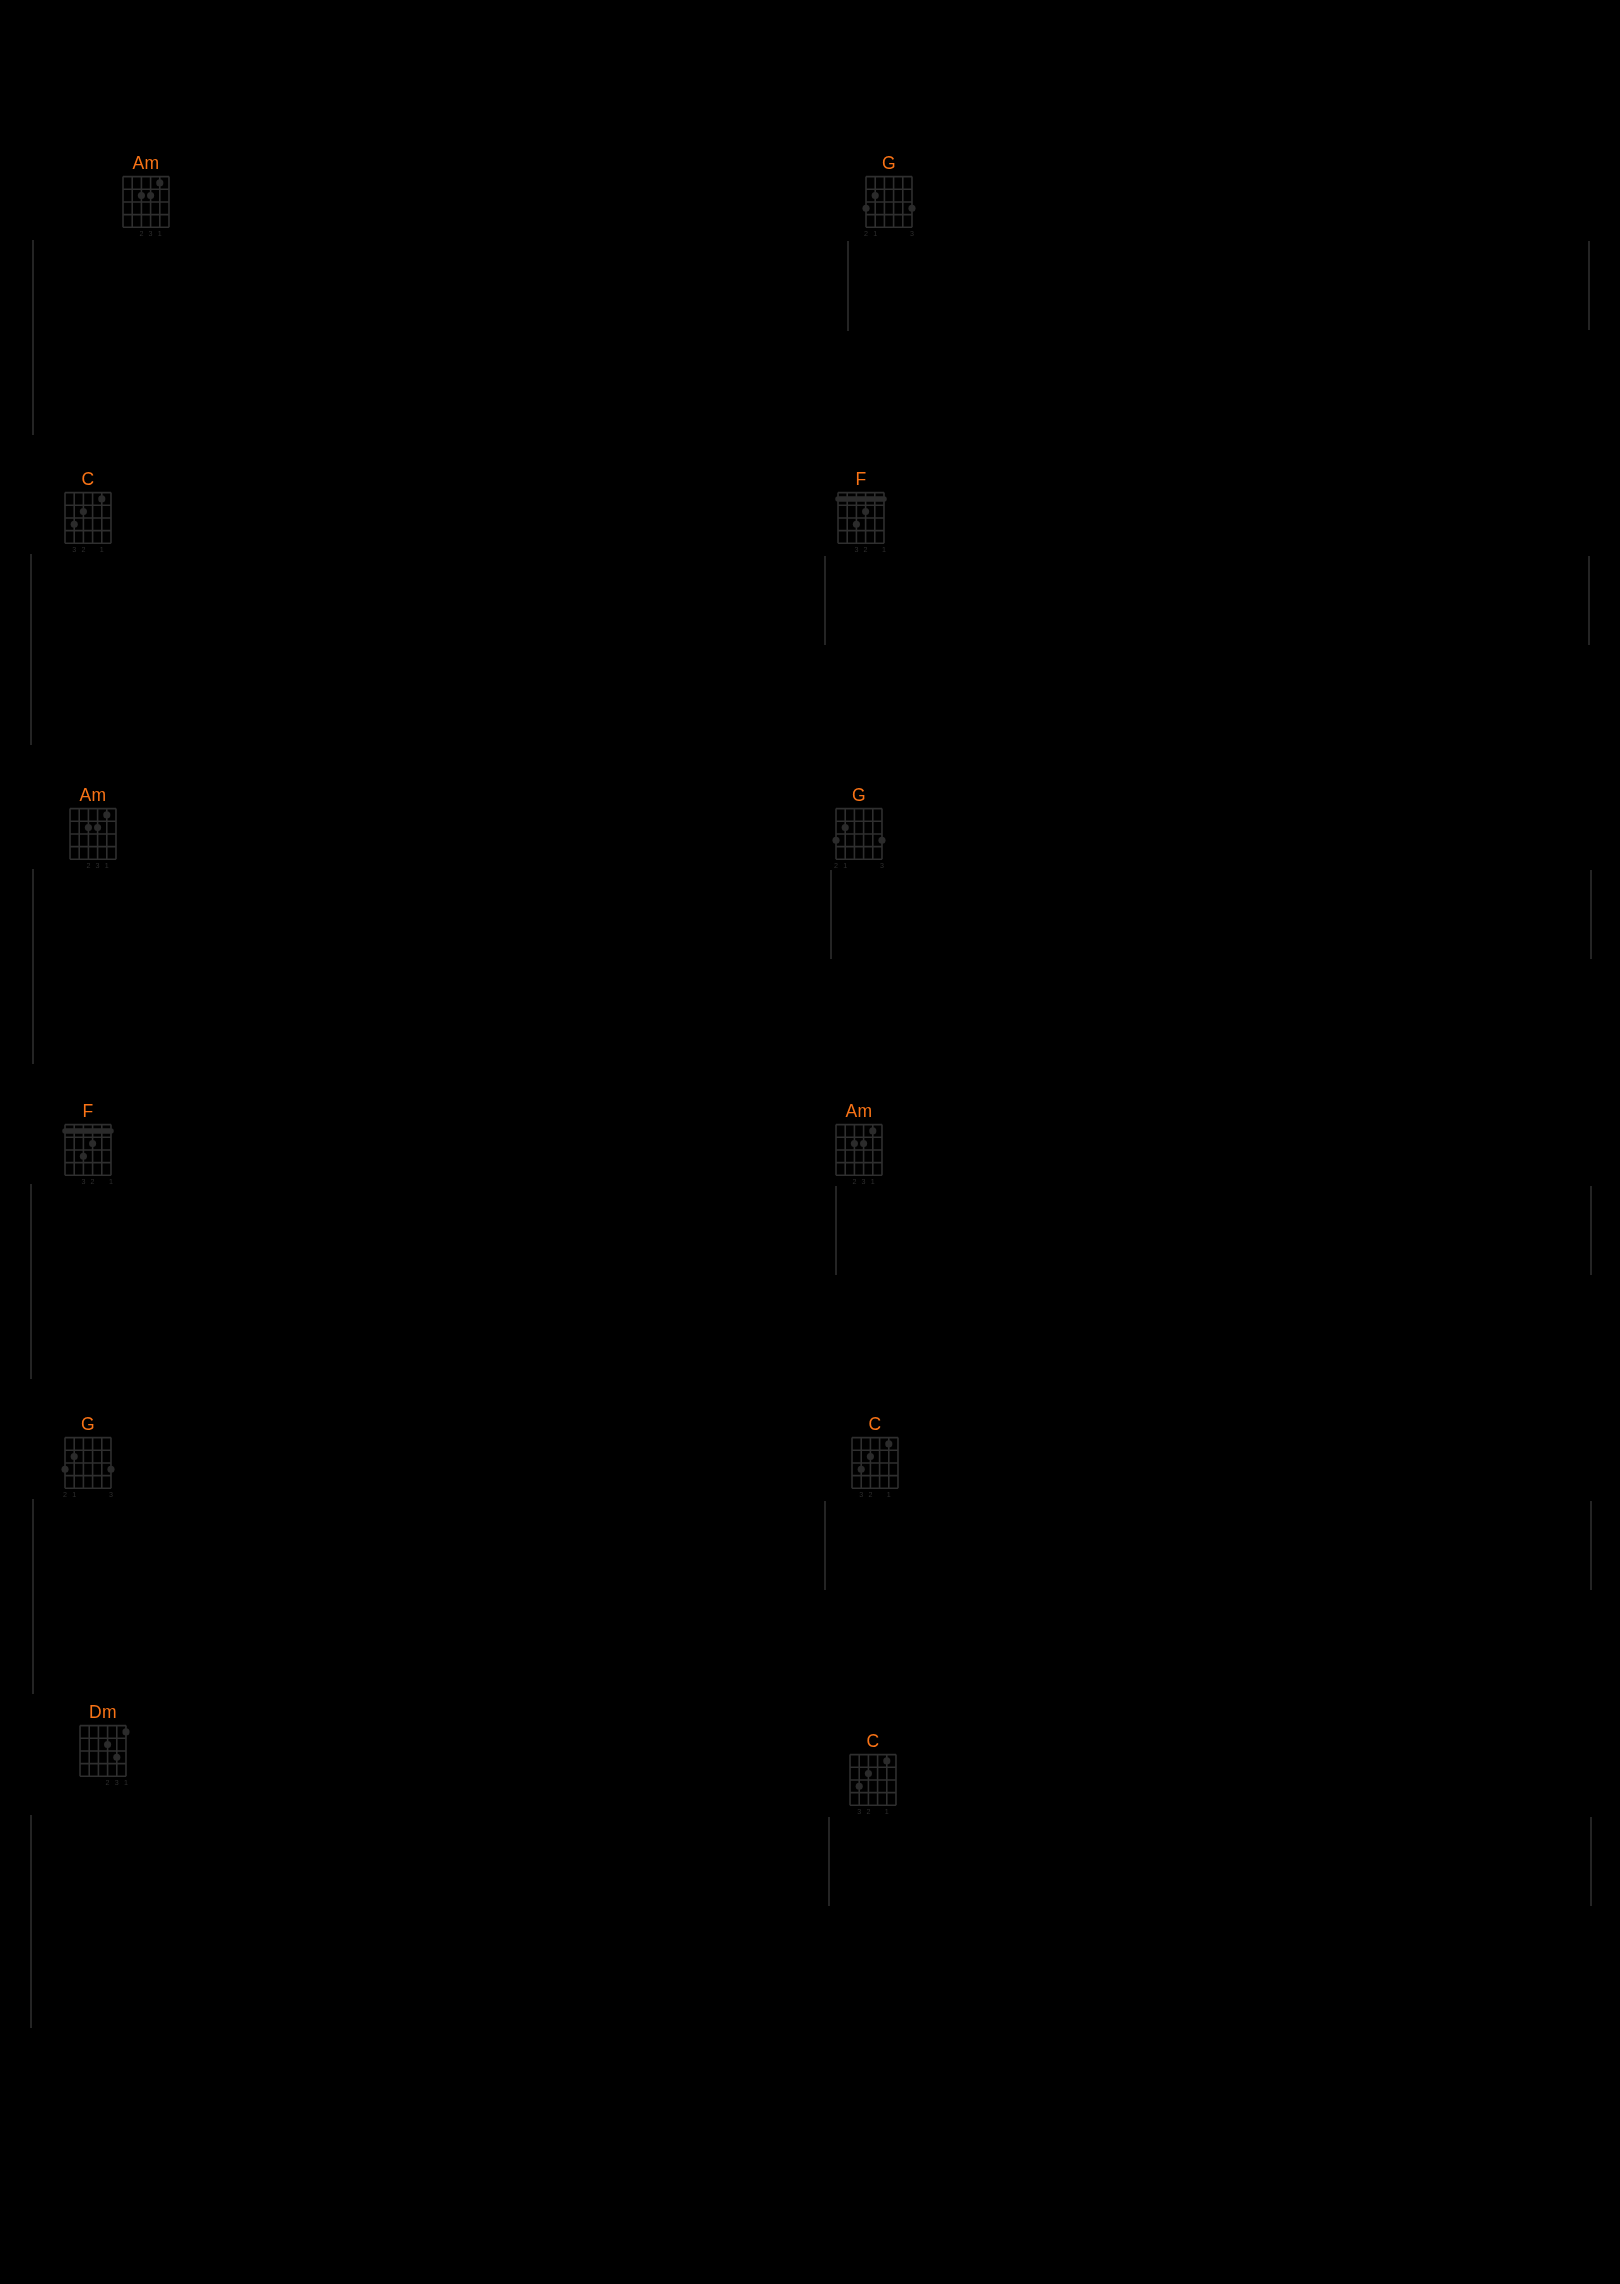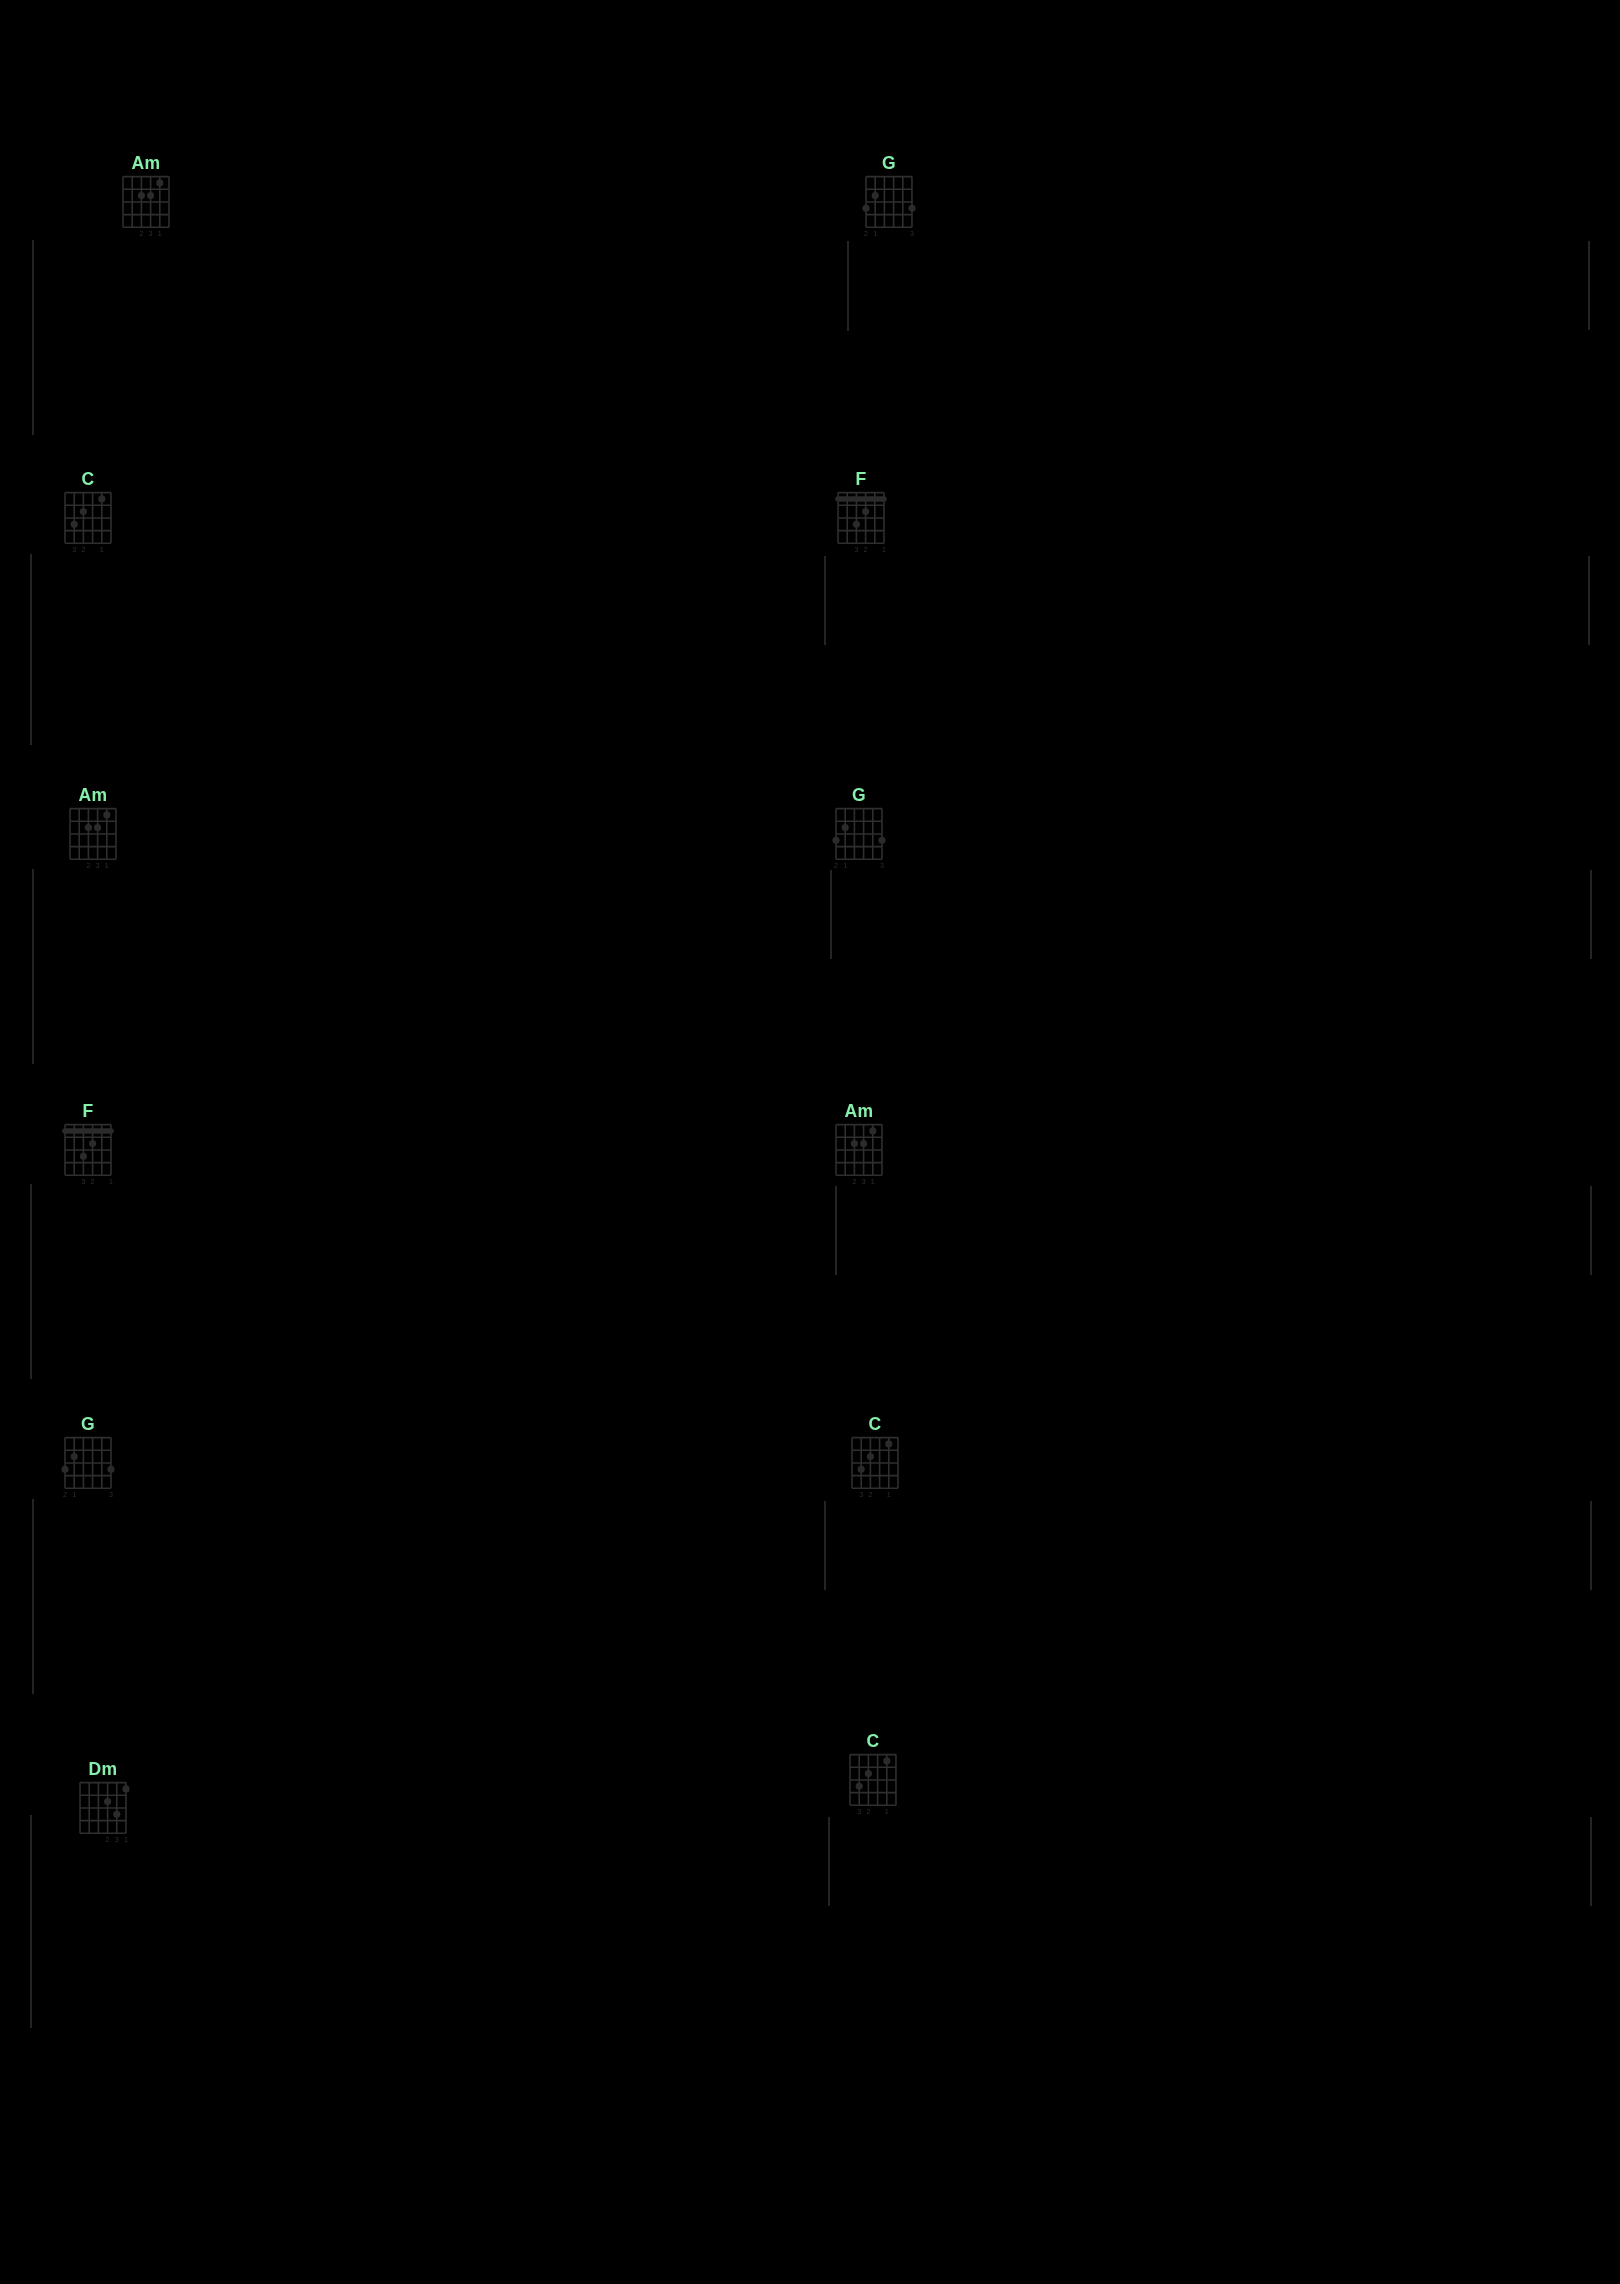--- a/index.html
+++ b/index.html
@@ -16,22 +16,22 @@
     font-family: "Liberation Sans", sans-serif;
   }
   .chord {
     position: absolute;
     width: 56px;
     text-align: center;
   }
   .chord-label {
     font-size: 17.5px;
     line-height: 19px;
-    font-weight: bold;
-    color: #86efac;
+    font-weight: normal;
+    color: #f97316;
     letter-spacing: 0.4px;
     margin-bottom: 1.6px;
     font-family: "Liberation Sans", sans-serif;
   }
   .chord svg {
     display: block;
   }
   .vrule {
     position: absolute;
     width: 2.4px;
@@ -256,21 +256,21 @@
           <line x1="52.4" x2="52.4" y1="2" y2="66" stroke="#2f2f2f" stroke-width="2"></line>
           <line x1="64" x2="64" y1="2" y2="66" stroke="#2f2f2f" stroke-width="2"></line>
           <circle cx="17.6" cy="42" r="4.5" fill="#2b2b2b"></circle>
           <circle cx="29.2" cy="26" r="4.5" fill="#2b2b2b"></circle>
           <circle cx="52.4" cy="10" r="4.5" fill="#2b2b2b"></circle>
           <text x="17.6" y="77" text-anchor="middle" font-size="9" font-family="Liberation Sans, sans-serif" fill="#2e2e2e">3</text>
           <text x="29.2" y="77" text-anchor="middle" font-size="9" font-family="Liberation Sans, sans-serif" fill="#2e2e2e">2</text>
           <text x="52.4" y="77" text-anchor="middle" font-size="9" font-family="Liberation Sans, sans-serif" fill="#2e2e2e">1</text>
         </svg>
       </div>
-      <div class="chord" style="left: 75px; top: 1760px;">
+      <div class="chord" style="left: 75px; top: 1703px;">
         <div class="chord-label">Dm</div>
         <svg width="56" height="65" viewBox="0 0 70 82">
           <line x1="6" x2="64" y1="2" y2="2" stroke="#2f2f2f" stroke-width="2"></line>
           <line x1="6" x2="64" y1="18" y2="18" stroke="#2f2f2f" stroke-width="2"></line>
           <line x1="6" x2="64" y1="34" y2="34" stroke="#2f2f2f" stroke-width="2"></line>
           <line x1="6" x2="64" y1="50" y2="50" stroke="#2f2f2f" stroke-width="2"></line>
           <line x1="6" x2="64" y1="66" y2="66" stroke="#2f2f2f" stroke-width="2"></line>
           <line x1="6" x2="6" y1="2" y2="66" stroke="#2f2f2f" stroke-width="2"></line>
           <line x1="17.6" x2="17.6" y1="2" y2="66" stroke="#2f2f2f" stroke-width="2"></line>
           <line x1="29.2" x2="29.2" y1="2" y2="66" stroke="#2f2f2f" stroke-width="2"></line>

